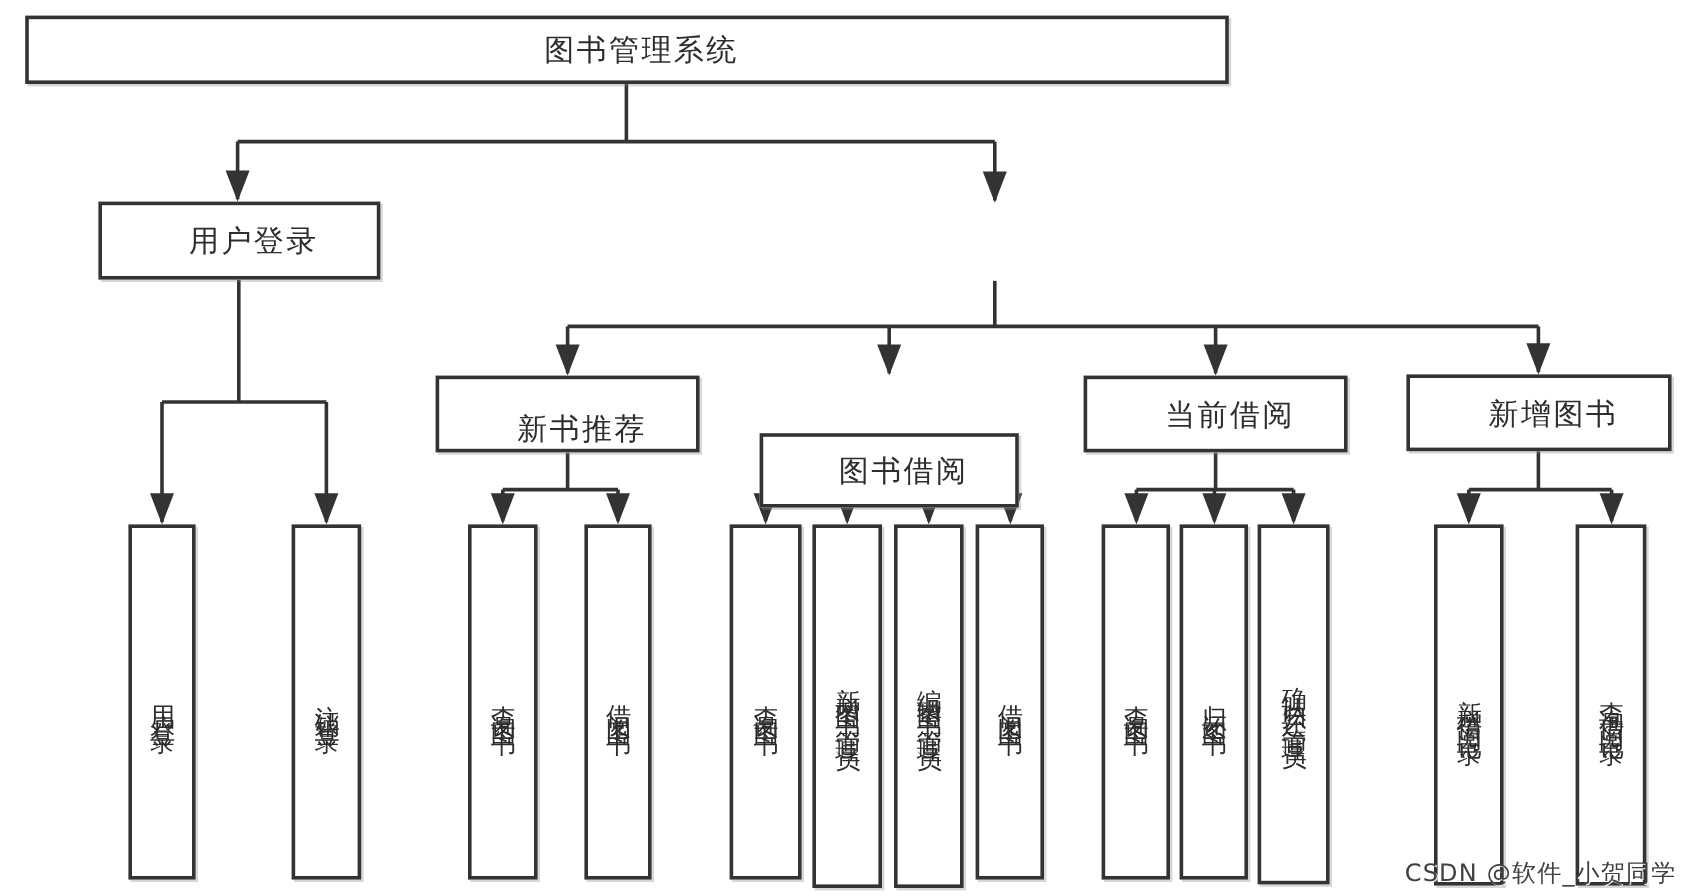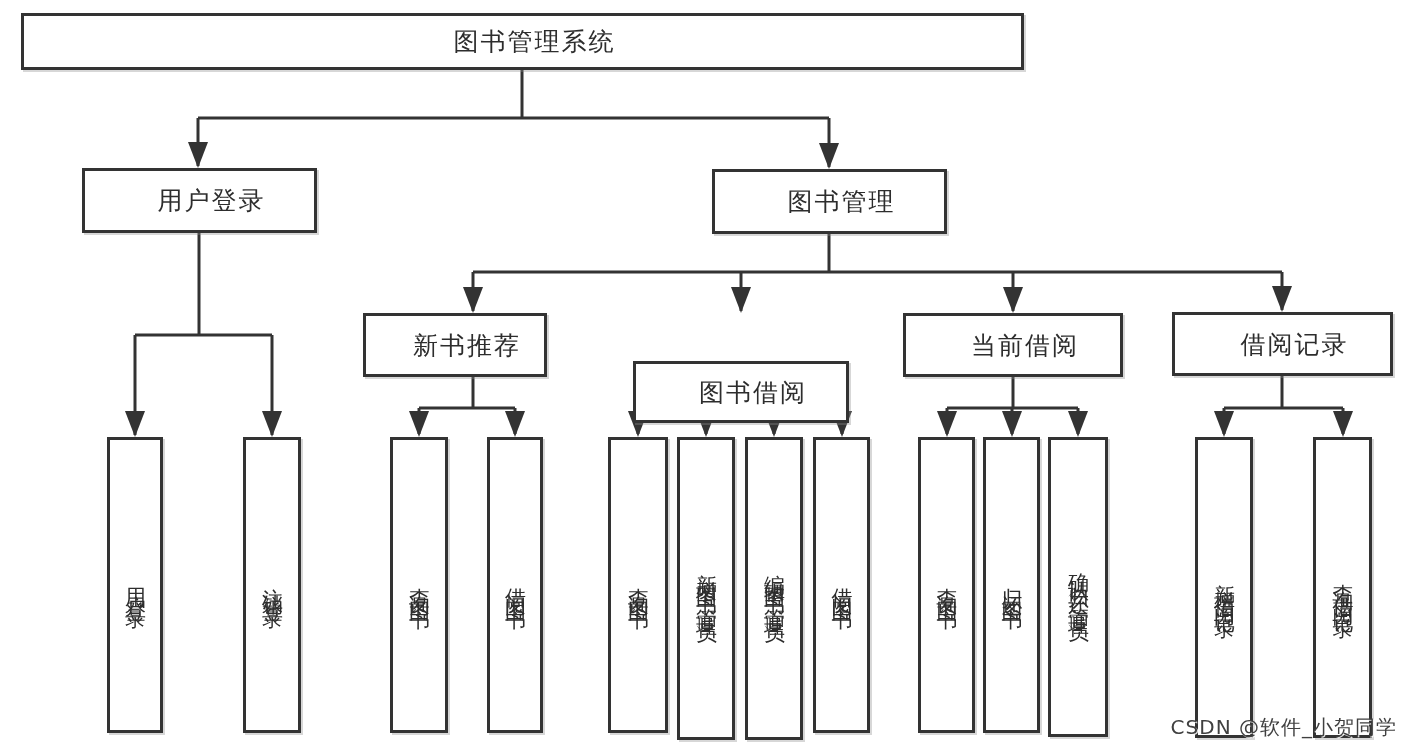--- a/index.html
+++ b/index.html
@@ -40,21 +40,21 @@
     writing-mode: vertical-rl;
     text-orientation: mixed;
     letter-spacing: 7px;
     line-height: 1;
     white-space: nowrap;
   }
   
   #root-box        { left: 21px;   top: 13px;  width: 1003px; height: 57px; }
   #node-user-login { left: 82px;   top: 168px; width: 235px;  height: 65px; }
   #node-book-mgmt  { left: 712px;  top: 169px; width: 235px;  height: 65px; }
-  #node-new-book   { left: 363px;  top: 313px; width: 184px;  height: 64px; }
+  #node-new-book   { left: 363px;  top: 313px; width: 220px;  height: 64px; align-items: flex-end; }
   #node-book-borrow{ left: 633px;  top: 313px; width: 216px;  height: 62px; margin-top: 48px; }
   #node-cur-borrow { left: 903px;  top: 313px; width: 220px;  height: 64px; align-items: center; }
   #node-borrow-rec { left: 1172px; top: 312px; width: 221px;  height: 64px; }
 
   #leaf-u1 { left: 107px;  top: 437px; width: 56px; height: 296px; }
   #leaf-u2 { left: 243px;  top: 437px; width: 58px; height: 296px; }
   #leaf-n1 { left: 390px;  top: 437px; width: 58px; height: 296px; }
   #leaf-n2 { left: 487px;  top: 437px; width: 56px; height: 296px; }
   #leaf-b1 { left: 608px;  top: 437px; width: 60px; height: 296px; }
   #leaf-b2 { left: 677px;  top: 437px; width: 58px; height: 303px; }
@@ -149,35 +149,32 @@
     </g>
   </svg>
 
   <div id="root-box" class="hbox">
     <span>图书管理系统</span>
   </div>
 
   <div id="node-user-login" class="hbox">
     <span>用户登录</span>
   </div>
-  <div id="node-book-mgmt" class="hbox">
-    <span>图书管理</span>
-  </div>
 
   <div id="node-new-book" class="hbox">
     <span>新书推荐</span>
   </div>
   <div id="node-book-borrow" class="hbox">
     <span>图书借阅</span>
   </div>
   <div id="node-cur-borrow" class="hbox">
     <span>当前借阅</span>
   </div>
   <div id="node-borrow-rec" class="hbox">
-    <span>借阅记录</span>
+    <span>新增图书</span>
   </div>
 
   <div id="leaf-u1" class="vbox">
     <span class="vlabel">用户登录</span>
   </div>
   <div id="leaf-u2" class="vbox">
     <span class="vlabel">注销登录</span>
   </div>
 
   <div id="leaf-n1" class="vbox">

